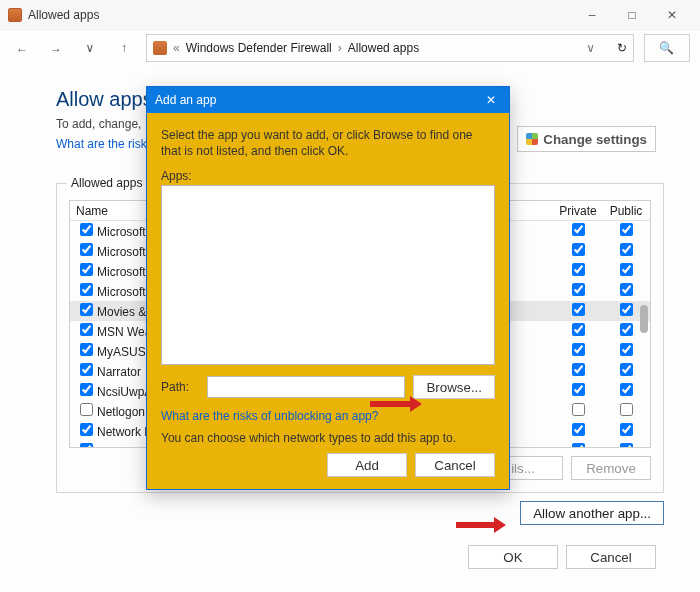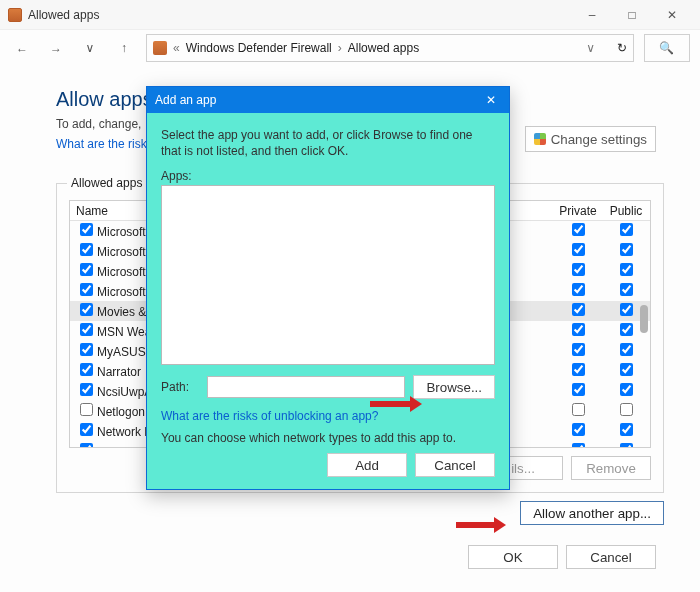--- a/index.html
+++ b/index.html
@@ -93,20 +93,21 @@
   .change-btn {
     position: absolute;
     right: 44px;
     top: 60px;
     height: 26px;
     border: 1px solid #c9c9c9;
     background: #fff;
     padding: 0 8px;
     display:flex; align-items:center; gap:5px;
     color:#555;
+    font-weight:bold;
   }
   .shield4 {
     width:12px; height:12px;
     background:
       linear-gradient(90deg,#3c9bd6 50%, #7cc84a 50%) top/100% 50% no-repeat,
       linear-gradient(90deg,#f2c234 50%, #e05a3a 50%) bottom/100% 50% no-repeat;
     border-radius:2px;
   }
 
   .groupbox {
@@ -171,21 +172,21 @@
 
   .allow-row { display:flex; justify-content:flex-end; margin-top:8px; position:relative; }
   .ok-row { display:flex; justify-content:flex-end; gap:8px; padding: 10px 44px 0 0; }
 
   
   .modal {
     position: absolute;
     left: 146px;
     top: 86px;
     width: 364px;
-    background: #5eead4;
+    background: #eab308;
     border: 1px solid #0a6bd6;
     box-shadow: 0 6px 18px rgba(0,0,0,0.25);
     z-index: 50;
   }
   .modal-title {
     height: 26px;
     background: #0a7ae2;
     color: #fff;
     display:flex;
     align-items:center;

